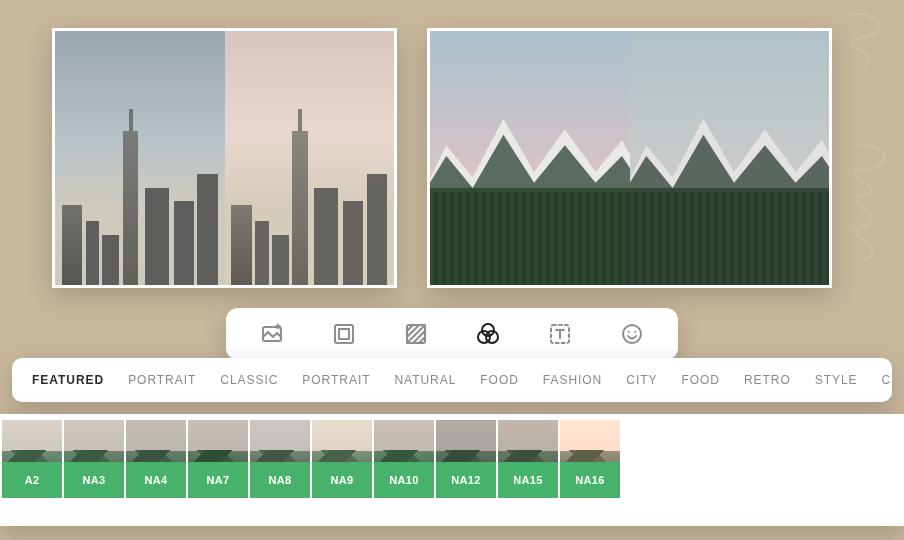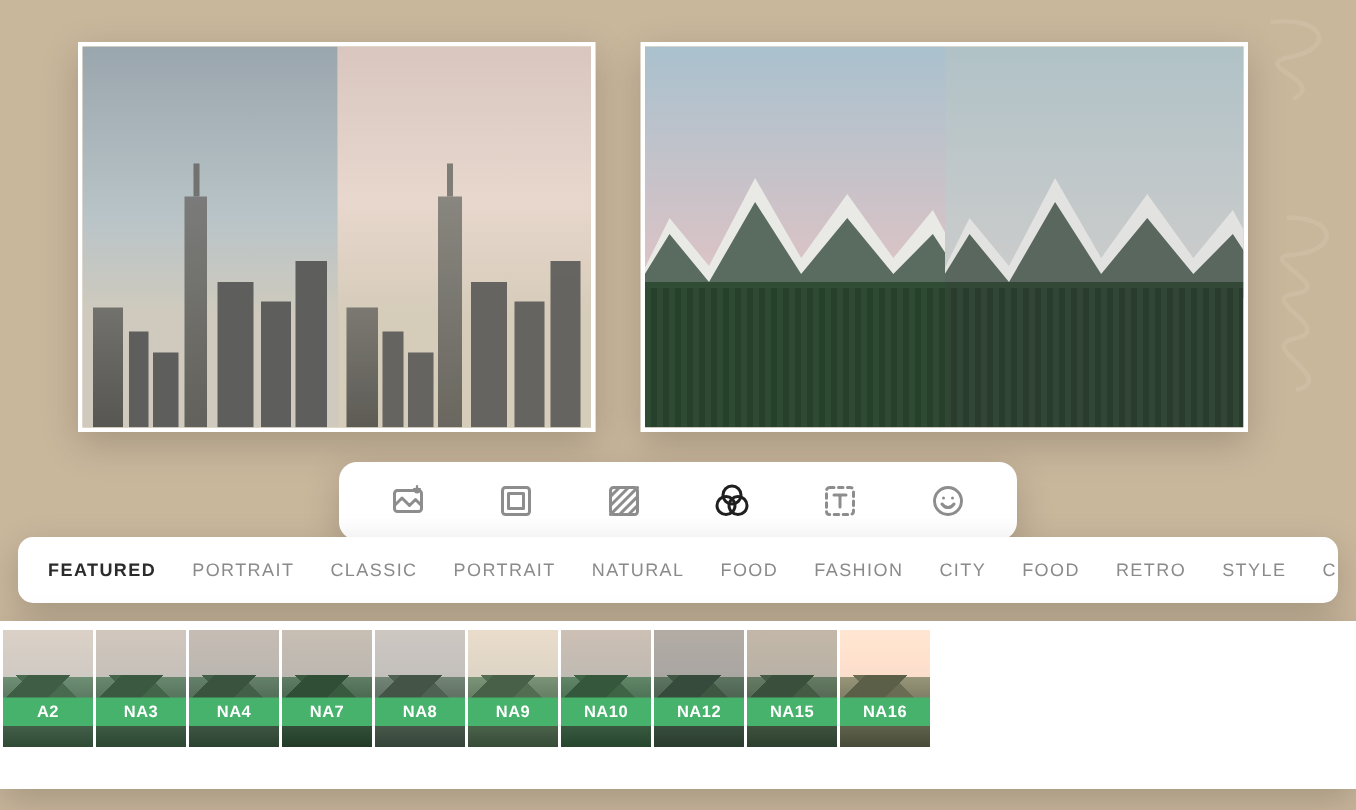--- a/index.html
+++ b/index.html
@@ -83,21 +83,21 @@
   .thumb .timg.v5{filter:brightness(.88) contrast(1.1)}
   .thumb .timg.v6{filter:saturate(.6) brightness(.95)}
   .thumb .timg.v7{filter:sepia(.15) brightness(1.02)}
   .thumb .timg.v8{filter:saturate(1.25) brightness(.92)}
   .thumb .timg.v9{filter:hue-rotate(-6deg) saturate(1.1)}
   .thumb .timg.v10{filter:brightness(.82) saturate(.85)}
   .thumb .timg.v11{filter:contrast(1.2) brightness(.85)}
   .thumb .timg.v12{filter:saturate(.7) brightness(.9)}
   .thumb .timg.v13{filter:sepia(.15) brightness(.85)}
   .thumb .timg.v14{filter:sepia(.45) hue-rotate(-18deg) brightness(1.02)}
-  .thumb .lbl{position:absolute;left:0;right:0;bottom:14px;height:19px;background:var(--accent);
+  .thumb .lbl{position:absolute;left:0;right:0;bottom:0;height:36px;background:var(--accent);
               color:#fff;font-size:11px;font-weight:600;display:flex;align-items:center;justify-content:center;letter-spacing:.03em}
 </style>
 </head>
 <body>
 
 <svg class="squiggle sq1" width="54" height="60">
     <path d="M5 5 C40 0 50 22 18 28 C-10 34 44 44 20 56"></path>
   </svg>
 <svg class="squiggle sq2" width="50" height="130">
     <path d="M10 5 C45 5 45 28 12 30 C-10 32 45 52 14 56 C-10 60 45 80 14 86 C-10 92 45 112 16 120"></path>

